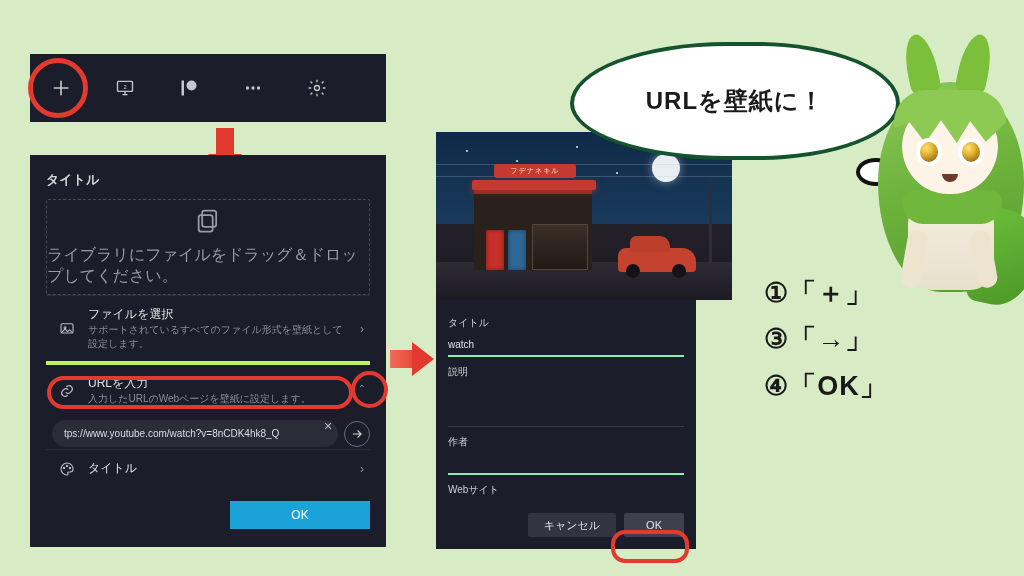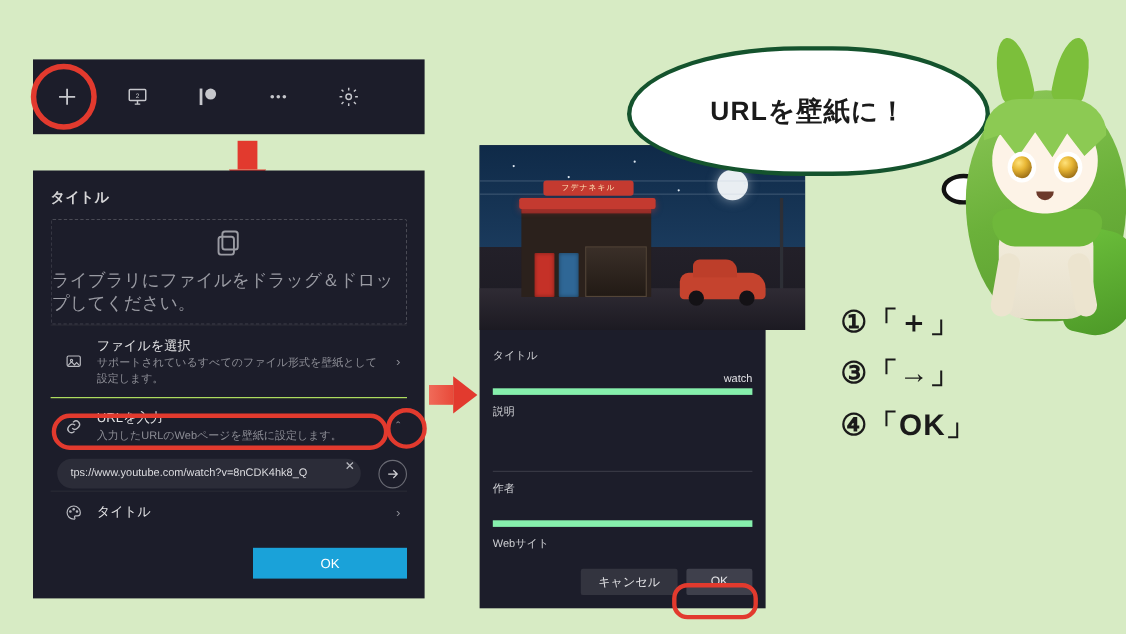--- a/index.html
+++ b/index.html
@@ -102,21 +102,21 @@
       padding: 10px 6px 10px 10px; border-top: 1px solid #2a2b36;
     }
     .opt:first-of-type { margin-top: 10px; border-top: none; }
     .opt-icon { width: 22px; display: flex; justify-content: center; color: #b9bac0; }
     .opt-text { flex: 1; }
     .opt-title { font-size: 12px; color: #e4e4e6; }
     .opt-sub { font-size: 10px; color: #8d8e96; }
     .opt-caret { color: #8d8e96; font-size: 12px; }
 
     .url-row {
-      display: flex; gap: 16px; margin: 4px 0 2px 6px; align-items: center;
+      display: flex; gap: 6px; margin: 4px 0 2px 6px; align-items: center;
     }
     .url-input {
       flex: 1; height: 27px; background: #2b2c38; border: none; border-radius: 14px;
       color: #dcdce0; font-size: 10px; padding: 0 26px 0 12px;
     }
     .url-clear {
       position: absolute; right: 0; width: 20px; text-align: center;
       color: #b8b9bf; font-size: 11px;
     }
     .url-wrap { position: relative; flex: 1; display: flex; }
@@ -169,22 +169,22 @@
     .car { position: absolute; right: 36px; bottom: 28px; width: 78px; height: 24px; background: #c5432e; border-radius: 8px 14px 4px 4px; }
     .car::before { content:""; position:absolute; top:-12px; left:12px; width: 40px; height:16px; background:#bd3e2a; border-radius: 6px 10px 0 0; }
     .wheel { position: absolute; bottom:-6px; width:14px; height:14px; border-radius:50%; background:#141216; }
     .wheel.w1 { left: 8px; } .wheel.w2 { right: 10px; }
     .wire { position:absolute; top:32px; left:0; right:0; height:1px; background:rgba(180,195,210,.25); }
     .pole { position:absolute; right:20px; bottom:30px; width:3px; height:90px; background:#2d2f36; }
 
     .meta { padding: 8px 12px 0; }
     .meta label { font-size: 10px; color: #cfd0d4; display:block; margin: 8px 0 4px; }
     .meta input {
-      width: 100%; height: 22px; background: transparent; border: none; border-bottom: 6px solid #86efac;
-      color: #e2e2e6; font-size: 10px; padding: 2px 0; text-align: right;
+      width: 100%; height: 22px; background: transparent; border: none; border-bottom: 2px solid #86efac;
+      color: #e2e2e6; font-size: 10px; padding: 2px 0;
     }
     .meta .desc {
       width: 100%; height: 44px; background: transparent; border: 1px solid #3a3b46;
       border-left:none; border-right:none; border-top:none;
     }
     .meta-actions {
       display: flex; justify-content: flex-end; gap: 8px; padding: 12px 12px 0;
     }
     .btn {
       height: 24px; padding: 0 16px; font-size: 11px; border-radius: 2px;
@@ -333,21 +333,21 @@
           <path d="M4 17l5-5 4 4 3-3 4 4"></path>
         </svg>
     </span>
     <div class="opt-text">
       <div class="opt-title">ファイルを選択</div>
       <div class="opt-sub">サポートされているすべてのファイル形式を壁紙として設定します。</div>
     </div>
     <span class="opt-caret">›</span>
   </div>
 
-  <div class="opt" style="border-top:1px solid #bef264;">
+  <div class="opt" style="border-top:4px solid #bef264;">
     <span class="opt-icon">
       <svg viewBox="0 0 24 24" width="16" height="16" fill="none" stroke="currentColor" stroke-width="1.8">
           <path d="M10 14a5 5 0 0 0 7 0l2-2a5 5 0 0 0-7-7l-1 1"></path>
           <path d="M14 10a5 5 0 0 0-7 0l-2 2a5 5 0 0 0 7 7l1-1"></path>
         </svg>
     </span>
     <div class="opt-text">
       <div class="opt-title">URLを入力</div>
       <div class="opt-sub">入力したURLのWebページを壁紙に設定します。</div>
     </div>

